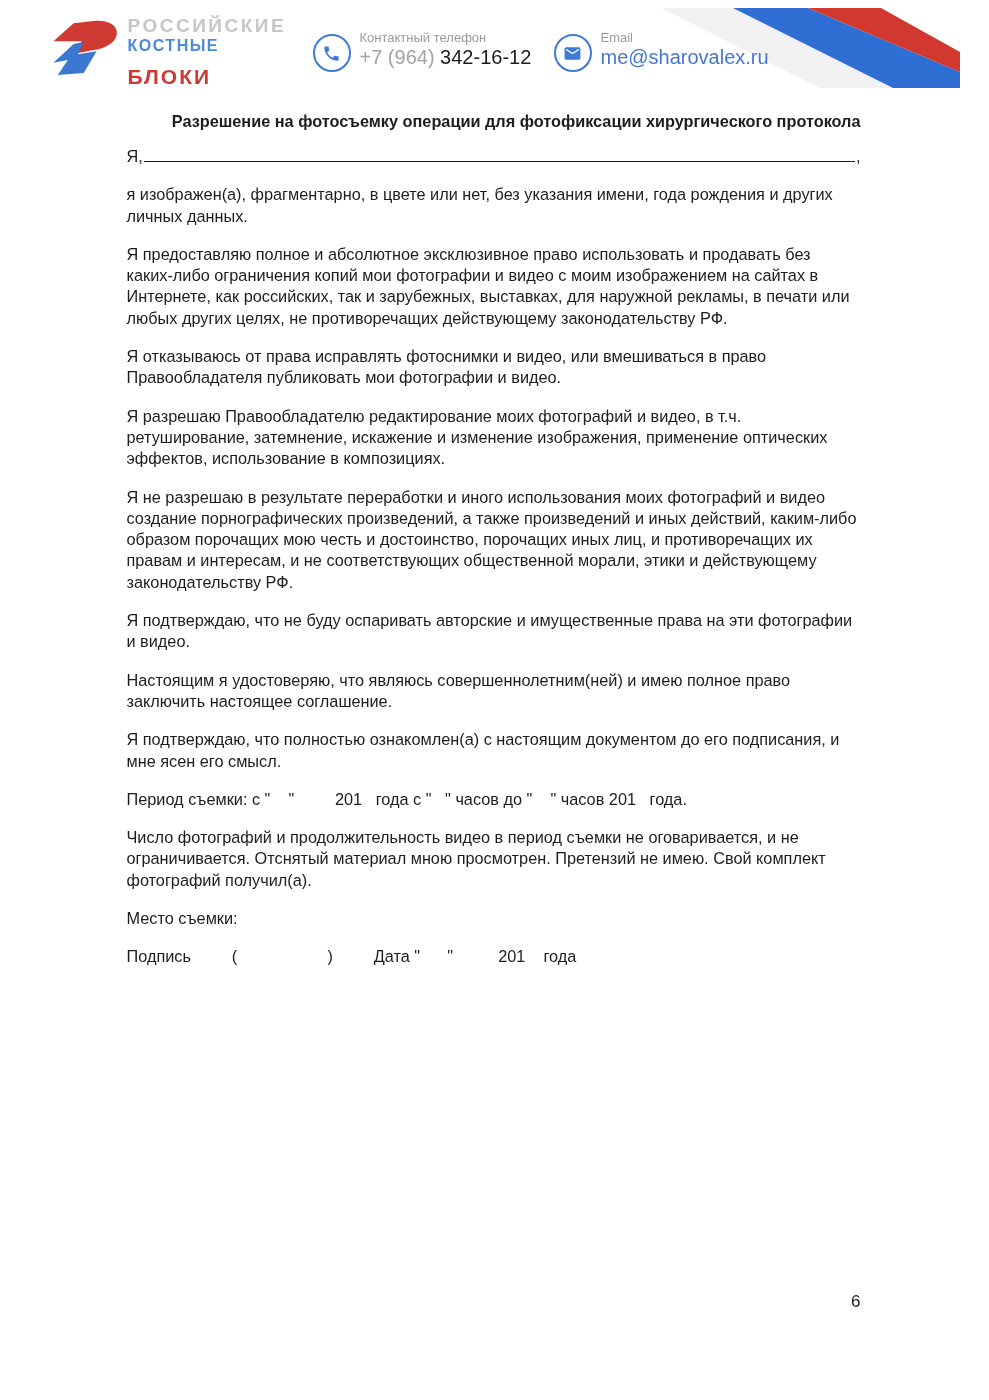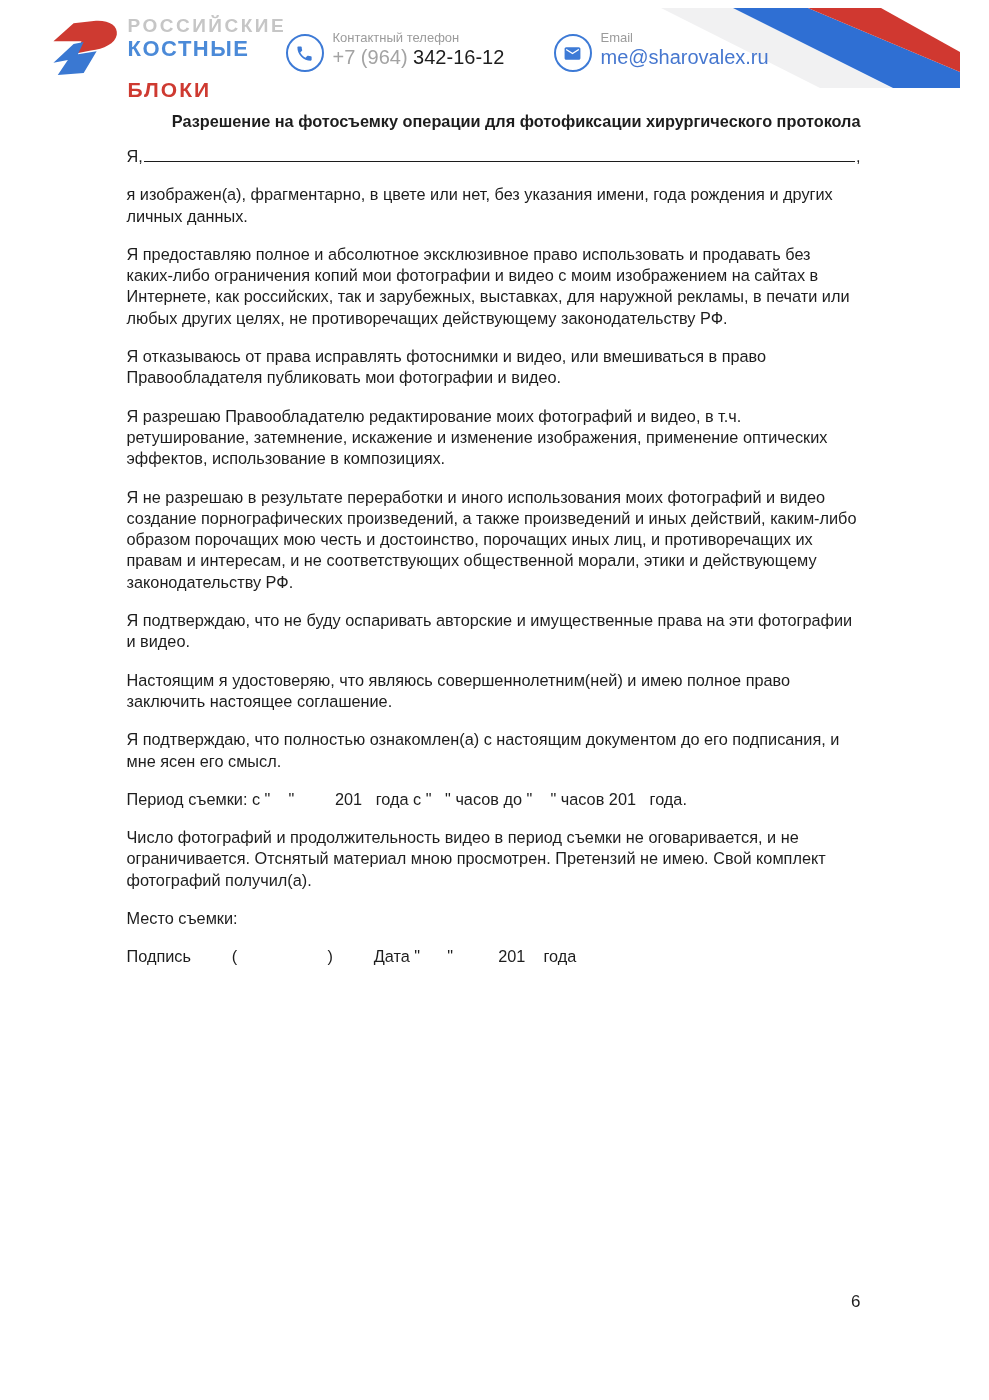--- a/index.html
+++ b/index.html
@@ -12,24 +12,24 @@
     color:#1d1d1d;
     overflow:hidden;
   }
   
   .letterhead{position:relative;height:100px;}
   .ribbon{position:absolute;top:0;right:0;width:440px;height:100px;display:block;}
   .logo{position:absolute;top:8px;left:22px;display:flex;align-items:flex-start;}
   .logo-mark{width:72px;height:78px;display:block;}
   .logo-text{margin-left:4px;padding-top:8px;line-height:1;}
   .logo-w1{font-size:19px;letter-spacing:2.5px;color:#c6c6c6;font-weight:bold;}
-  .logo-w2{font-size:22px;letter-spacing:1.5px;color:#4b8ad8;font-weight:bold;margin-top:3px;}
-  .logo-w3{font-size:21px;letter-spacing:2px;color:#ce3a31;font-weight:bold;margin-top:19px;}
+  .logo-w2{font-size:16px;letter-spacing:1.5px;color:#4b8ad8;font-weight:bold;margin-top:3px;}
+  .logo-w3{font-size:21px;letter-spacing:2px;color:#ce3a31;font-weight:bold;margin-top:12px;}
   .contact{position:absolute;top:30px;display:flex;align-items:flex-start;}
-  .contact.phone{left:256px;}
+  .contact.phone{left:283px;}
   .contact.email{left:524px;}
   .contact-circle{
     flex:none;width:34px;height:34px;border:2.5px solid #3d7ad6;border-radius:50%;
     display:flex;align-items:center;justify-content:center;margin-top:4px;
   }
   .contact-circle svg{width:19px;height:19px;display:block;}
   .contact-body{margin-left:9px;}
   .contact-label{font-size:13px;color:#9b9b9b;line-height:15px;}
   .contact-value{font-size:20px;line-height:24px;white-space:nowrap;}
   .contact-value .muted{color:#a3a3a3;}

